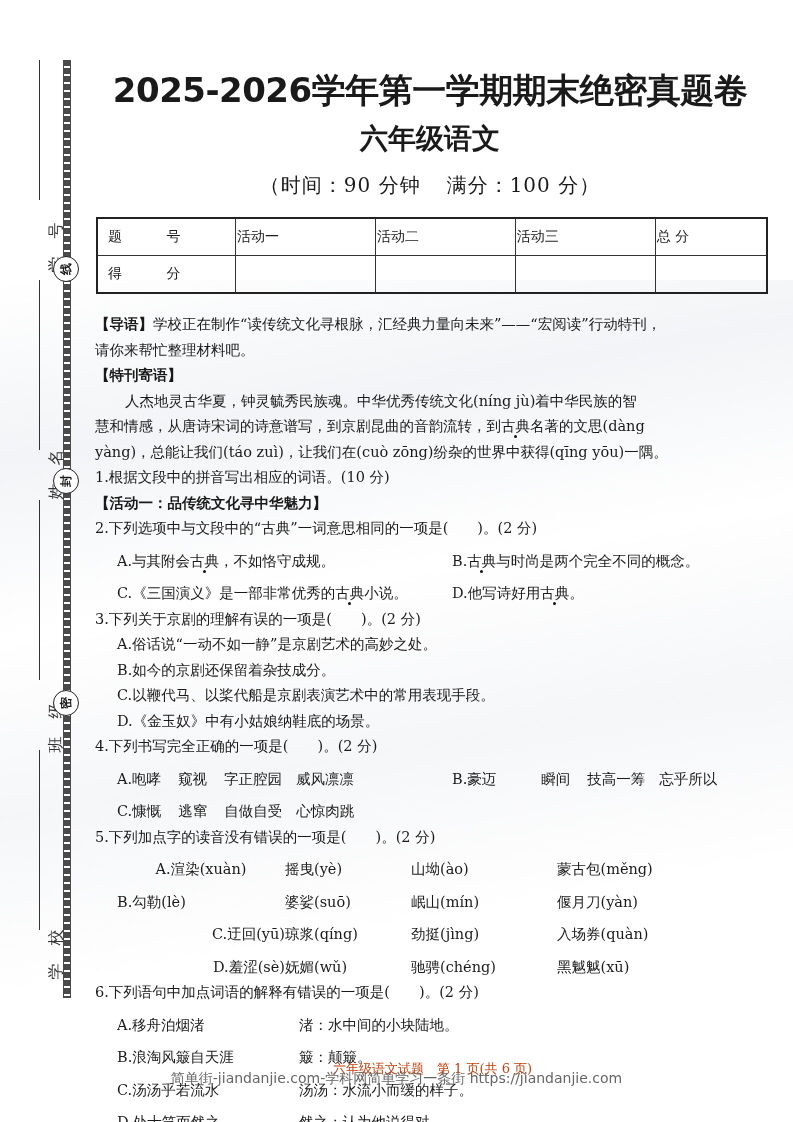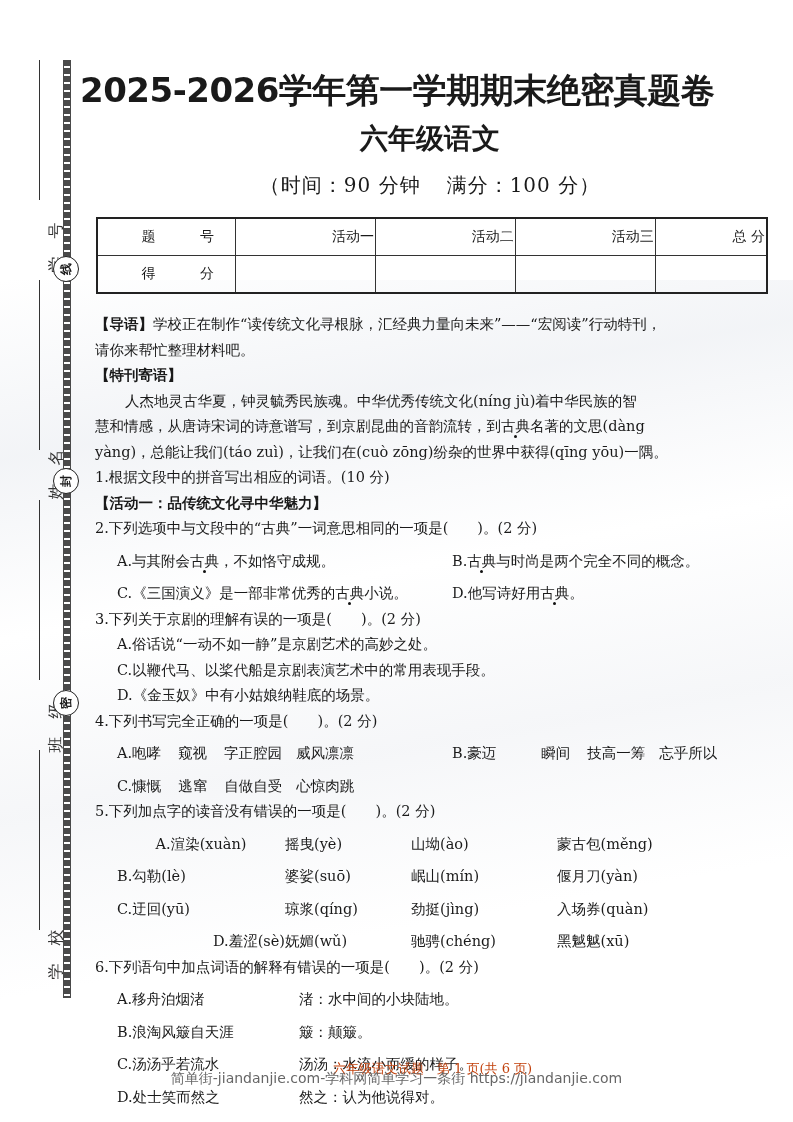--- a/index.html
+++ b/index.html
@@ -27,39 +27,39 @@
     }
     .side-label {
       position: absolute; left: 22px; font-size: 16px; color: #333;
       transform: rotate(-90deg); transform-origin: center; white-space: nowrap; letter-spacing: 18px;
     }
     .side-line {
       position: absolute; left: 39px; width: 1px; background: #333;
     }
     
     .title {
-      position: absolute; left: 80px; top: 68px; width: 700px; 
+      position: absolute; left: 80px; top: 68px; width: 700px; text-align: center;
       font-family: "DejaVu Sans", "Liberation Sans", sans-serif; font-size: 34px; font-weight: bold; letter-spacing: -0.5px;
     }
     .subtitle {
       position: absolute; left: 80px; top: 120px; width: 700px; text-align: center;
       font-family: "DejaVu Sans", "Liberation Sans", sans-serif; font-size: 28px; font-weight: bold;
     }
     .time-line {
       position: absolute; left: 80px; top: 172px; width: 700px; text-align: center;
       font-size: 20px; letter-spacing: 1px;
     }
     .time-line .gap { display: inline-block; width: 26px; }
     
     table.score {
       position: absolute; left: 96px; top: 217px; width: 672px; border-collapse: collapse;
       font-family: "DejaVu Sans", "Liberation Sans", sans-serif; font-size: 14px;
       border: 2px solid #222;
     }
-    table.score td { border: 1px solid #333; height: 34px; text-align: right; margin-top: 24px; }
+    table.score td { border: 1px solid #333; height: 34px; text-align: left; margin-top: 24px; }
     table.score td.first { width: 126px; letter-spacing: 20px; padding-left: 10px; }
     
     .content {
       position: absolute; left: 95px; top: 312px; width: 680px; font-size: 14.5px; line-height: 25.5px;
     }
     .line { white-space: nowrap; }
     .bold { font-family: "DejaVu Sans", "Liberation Sans", sans-serif; font-weight: bold; }
     .indent { padding-left: 30px; }
     .opt { padding-left: 22px; }
     .row { display: flex; white-space: nowrap; }
@@ -143,20 +143,21 @@
     <span class="cell" style="width:335px;"><span>A.与其附会</span><span class="dot">古典</span><span>，不如恪守成规。</span></span>
     <span class="cell"><span>B.</span><span class="dot">古典</span><span>与时尚是两个完全不同的概念。</span></span>
   </div>
   <div class="row opt">
     <span class="cell" style="width:335px;"><span>C.《三国演义》是一部非常优秀的</span><span class="dot">古典</span><span>小说。</span></span>
     <span class="cell"><span>D.他写诗好用</span><span class="dot">古典</span><span>。</span></span>
   </div>
 
   <div class="line">3.下列关于京剧的理解有误的一项是(　　)。(2 分)</div>
   <div class="line opt">A.俗话说“一动不如一静”是京剧艺术的高妙之处。</div>
+  <div class="line opt">B.如今的京剧还保留着杂技成分。</div>
   <div class="line opt">C.以鞭代马、以桨代船是京剧表演艺术中的常用表现手段。</div>
   <div class="line opt">D.《金玉奴》中有小姑娘纳鞋底的场景。</div>
 
   <div class="line">4.下列书写完全正确的一项是(　　)。(2 分)</div>
   <div class="row opt">
     <span class="cell" style="width:335px;">
       <span>A.</span><span style="display:inline-block;width:46px;">咆哮</span><span style="display:inline-block;width:46px;">窥视</span><span style="display:inline-block;width:72px;">字正腔园</span><span>威风凛凛</span>
     </span>
     <span class="cell">
       <span>B.</span><span style="display:inline-block;width:46px;">豪迈</span><span style="display:inline-block;width:46px;padding-left:28px;">瞬间</span><span style="display:inline-block;width:72px;">技高一筹</span><span>忘乎所以</span>
@@ -175,21 +176,21 @@
     <span class="cell" style="width:146px;">山坳(ào)</span>
     <span class="cell">蒙古包(měng)</span>
   </div>
   <div class="row opt">
     <span class="cell" style="width:168px;"><span>B.</span><span>勾勒(lè)</span></span>
     <span class="cell" style="width:126px;">婆娑(suō)</span>
     <span class="cell" style="width:146px;">岷山(mín)</span>
     <span class="cell">偃月刀(yàn)</span>
   </div>
   <div class="row opt">
-    <span class="cell" style="width:168px;"><span>C.</span><span>迂回(yū)</span></span>
+    <span class="cell" style="width:168px;text-align:right;"><span>C.</span><span>迂回(yū)</span></span>
     <span class="cell" style="width:126px;">琼浆(qíng)</span>
     <span class="cell" style="width:146px;">劲挺(jìng)</span>
     <span class="cell">入场券(quàn)</span>
   </div>
   <div class="row opt">
     <span class="cell" style="width:168px;text-align:right;"><span>D.</span><span>羞涩(sè)</span></span>
     <span class="cell" style="width:126px;">妩媚(wǔ)</span>
     <span class="cell" style="width:146px;">驰骋(chéng)</span>
     <span class="cell">黑魆魆(xū)</span>
   </div>

